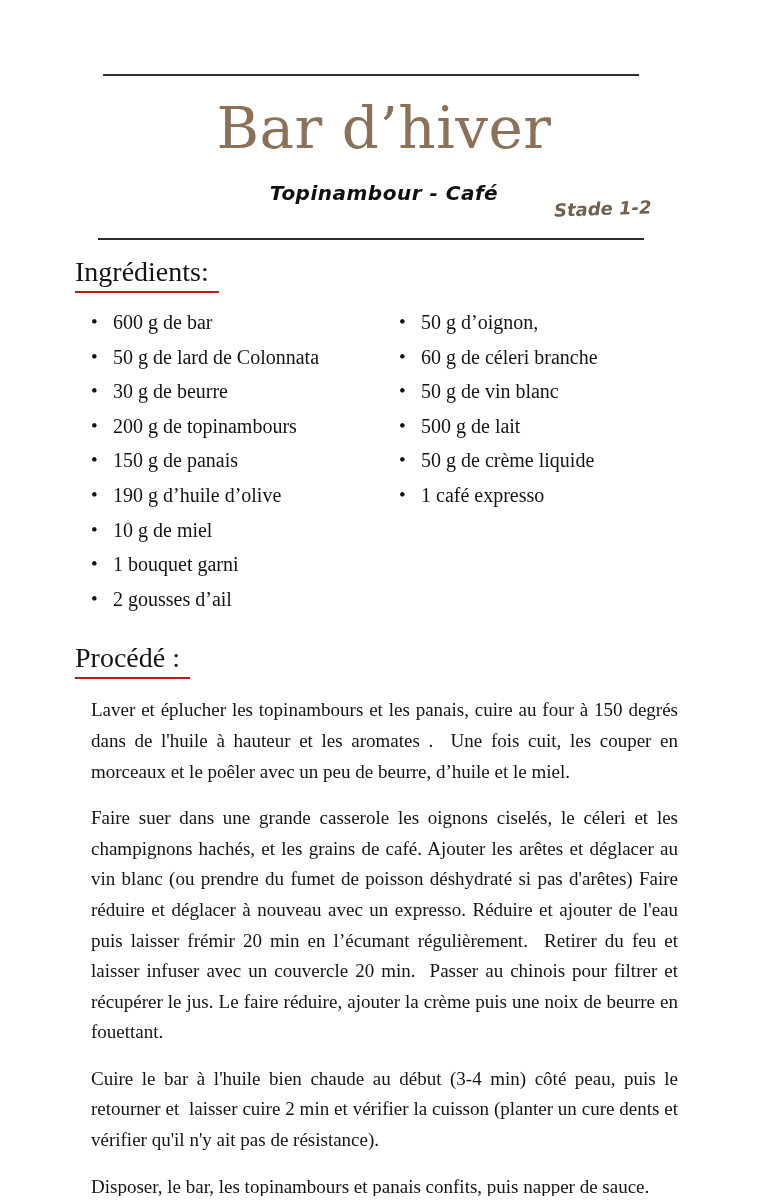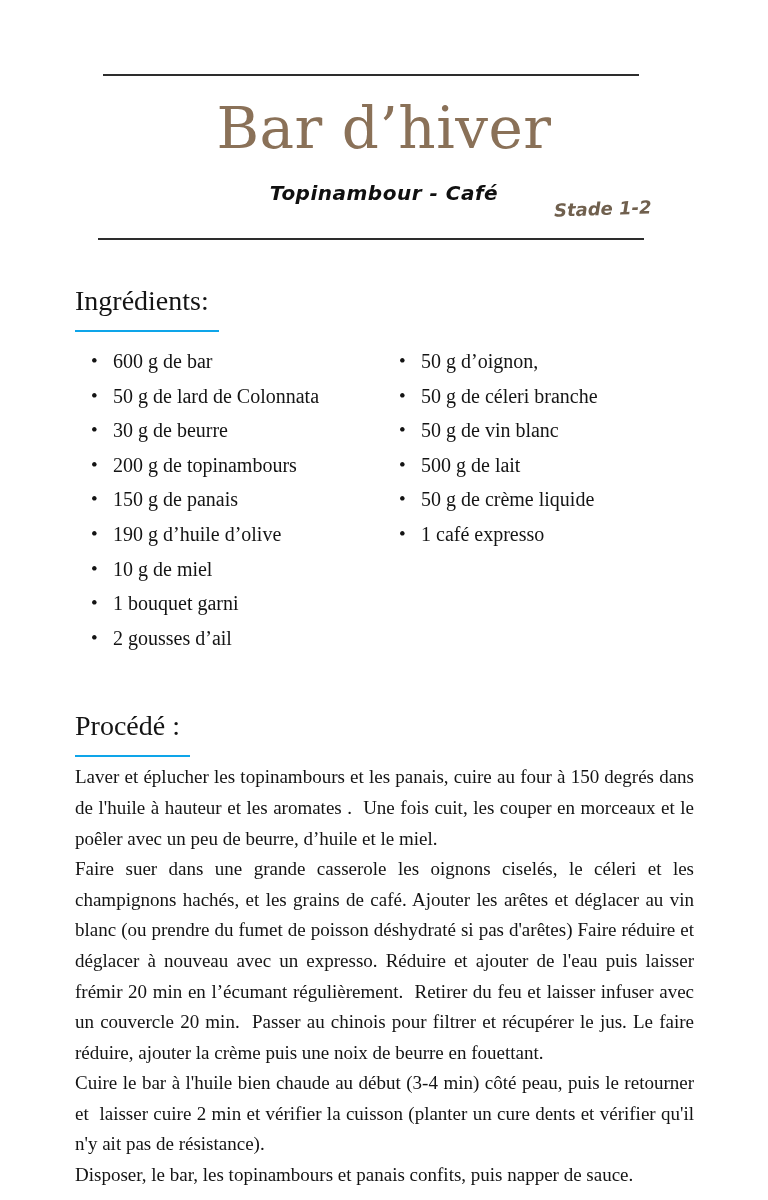--- a/index.html
+++ b/index.html
@@ -71,23 +71,22 @@
     padding: 0 74px 0 75px;
   }
   .section-heading {
     margin: 0;
     font-weight: 400;
     font-size: 28px;
     line-height: 34px;
   }
   .section-heading .underline {
     display: inline-block;
-    border-bottom: 2px solid #0ea5e9;
-    padding: 0 10px 12px 0;
-    margin-top: 29px;
+    border-bottom: 2px solid #b91c1c;
+    padding: 0 10px 2px 0;
   }
   .heading-ingredients {
     margin-top: 15px;
   }
   .heading-procedure {
     margin-top: 25px;
   }
   .columns {
     display: flex;
     margin-top: 12px;
@@ -109,21 +108,21 @@
     content: "\2022";
     position: absolute;
     left: 16px;
     top: 0;
     font-size: 19px;
   }
   .body {
     margin-top: 5px;
   }
   .body p {
-    margin: 0;
+    margin: 16px;
     font-size: 19px;
     line-height: 30.6px;
     text-align: justify;
     text-align-last: left;
     white-space: pre-wrap;
   }
 </style>
 </head>
 <body>
 
@@ -148,21 +147,21 @@
           <li>30 g de beurre</li>
           <li>200 g de topinambours</li>
           <li>150 g de panais</li>
           <li>190 g d’huile d’olive</li>
           <li>10 g de miel</li>
           <li>1 bouquet garni</li>
           <li>2 gousses d’ail</li>
         </ul>
       <ul class="col-right">
           <li>50 g d’oignon,</li>
-          <li>50 g de céleri branche</li>
+          <li>60 g de céleri branche</li>
           <li>50 g de vin blanc</li>
           <li>500 g de lait</li>
           <li>50 g de crème liquide</li>
           <li>1 café expresso</li>
         </ul>
     </div>
   </section>
 
   <section class="content">
     <h3 class="section-heading heading-procedure"><span class="underline">Procédé :</span></h3>

